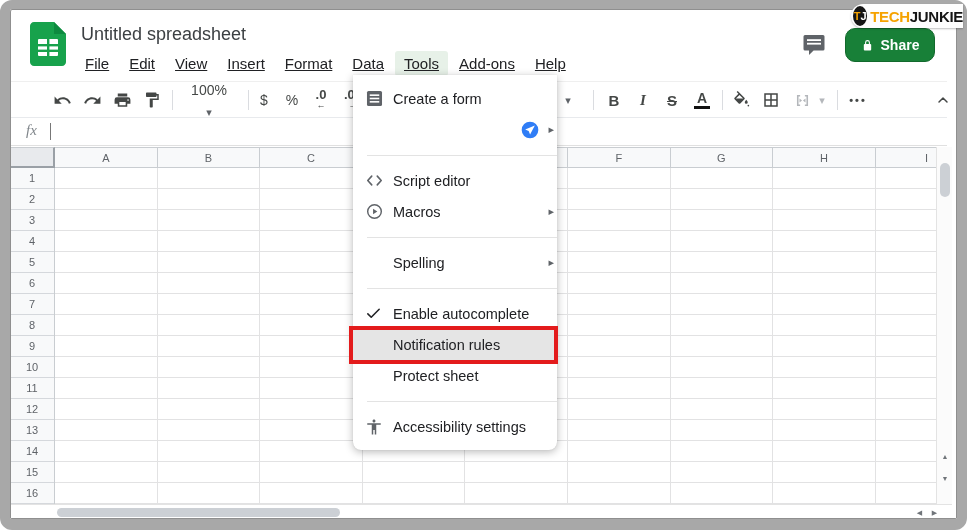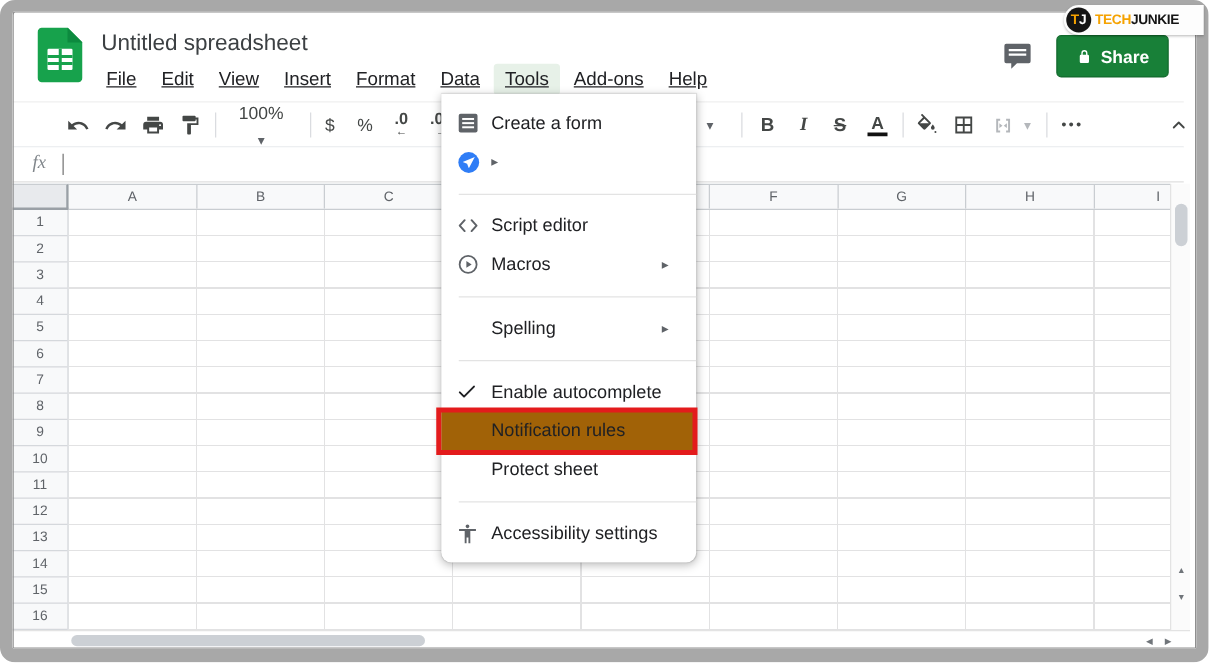--- a/index.html
+++ b/index.html
@@ -13,31 +13,31 @@
          box-shadow:inset 0 0 0 1px #8f8f8f;}
   .app{position:absolute;left:10px;top:8px;width:947px;height:511px;background:#fff;z-index:0;}
 
   
   .logo{left:30px;top:22px;width:36px;height:44px;z-index:2;}
   .title{left:81px;top:24px;font-size:18px;color:#3c4043;z-index:2;}
   .menubar{left:76px;top:51px;display:flex;gap:2px;font-size:15px;color:#202124;z-index:2;}
   .menubar .mb{padding:4px 9px;border-radius:3px;cursor:default;text-decoration:underline;}
   .menubar .mb.active{background:#e7f1e8;}
   .comment-btn{left:801px;top:33px;width:28px;height:26px;z-index:2;}
-  .share-btn{left:845px;top:28px;width:90px;height:34px;background:#188038;border-radius:4px;
+  .share-btn{left:845px;top:28px;width:90px;height:34px;background:#188038;border-radius:10px;
              display:flex;align-items:center;justify-content:center;gap:7px;z-index:2;
              color:#fff;font-size:14px;font-weight:bold;border:1px solid #12692c;}
   
   .banner{left:851px;top:4px;height:24px;width:112px;background:#fdfdfd;z-index:50;
           display:flex;align-items:center;border-radius:12px 0 0 12px;padding-left:2px;
           box-shadow:0 1px 2px rgba(0,0,0,.25);}
   .tj-circle{width:20px;height:20px;border-radius:50%;background:#151515;color:#fff;
              display:flex;align-items:center;justify-content:center;font-size:11px;font-weight:bold;}
   .tj-circle .t{color:#f5a200;} .tj-circle .j{color:#fff;}
-  .banner .word{font-size:11px;font-weight:bold;letter-spacing:-0.3px;margin-left:3px;}
+  .banner .word{font-size:15px;font-weight:bold;letter-spacing:-0.3px;margin-left:3px;}
   .banner .tech{color:#f5a200;} .banner .junkie{color:#141414;margin-left:0;}
 
   
   .toolbar{left:10px;top:81px;width:937px;height:37px;background:#fff;z-index:1;
            border-top:1px solid #efefef;border-bottom:1px solid #e8eaed;}
   .tb{position:absolute;top:6px;height:24px;display:flex;align-items:center;justify-content:center;
       color:#444746;font-size:14px;border-radius:3px;}
   .sep{position:absolute;top:8px;width:1px;height:20px;background:#dadce0;}
   .tb.txt{font-weight:bold;font-size:15px;}
   .deci{font-size:13px;font-weight:bold;display:flex;flex-direction:column;line-height:10px;align-items:center;}
@@ -76,25 +76,25 @@
         font-size:7px;color:#70757a;}
   .hscroll{left:10px;top:504px;width:942px;height:15px;background:#fff;border-top:1px solid #e3e3e3;z-index:1;}
   .hthumb{position:absolute;left:47px;top:3px;width:283px;height:9px;border-radius:5px;background:#ccd0d5;}
   .hbtn{position:absolute;top:1px;width:13px;height:13px;display:flex;align-items:center;justify-content:center;
         font-size:7px;color:#70757a;}
 
   
   .menu{left:353px;top:75px;width:204px;height:375px;background:#fff;z-index:30;
         border-radius:0 0 8px 8px;box-shadow:0 2px 8px rgba(0,0,0,.28),0 0 1px rgba(0,0,0,.15);
         padding-top:8px;display:flex;flex-direction:column;}
-  .mi{height:31px;display:flex;align-items:center;padding:0 22px 0 12px;font-size:14.5px;color:#202124;}
+  .mi{height:31px;display:flex;align-items:center;padding:0 3px 0 12px;font-size:14.5px;color:#202124;justify-content:flex-end;}
   .mi .mi-icon{width:28px;display:flex;align-items:center;justify-content:flex-start;}
   .mi .mi-label{flex:1;}
   .mi .mi-arrow{color:#5f6368;font-size:11px;}
-  .mi.hl{background:#a16207;}
+  .mi.hl{background:#e5e5e5;}
   .mdiv{height:20px;display:flex;align-items:center;}
   .mdiv::after{content:"";display:block;width:calc(100% - 14px);margin-left:14px;height:1px;background:#e3e3e3;}
   .redbox{left:349px;top:326px;width:209px;height:38px;border:4px solid #e31b1c;z-index:35;}
   svg{display:block;}
 </style>
 </head>
 <body>
 
 <div class="screen">
   <div class="app"></div>

